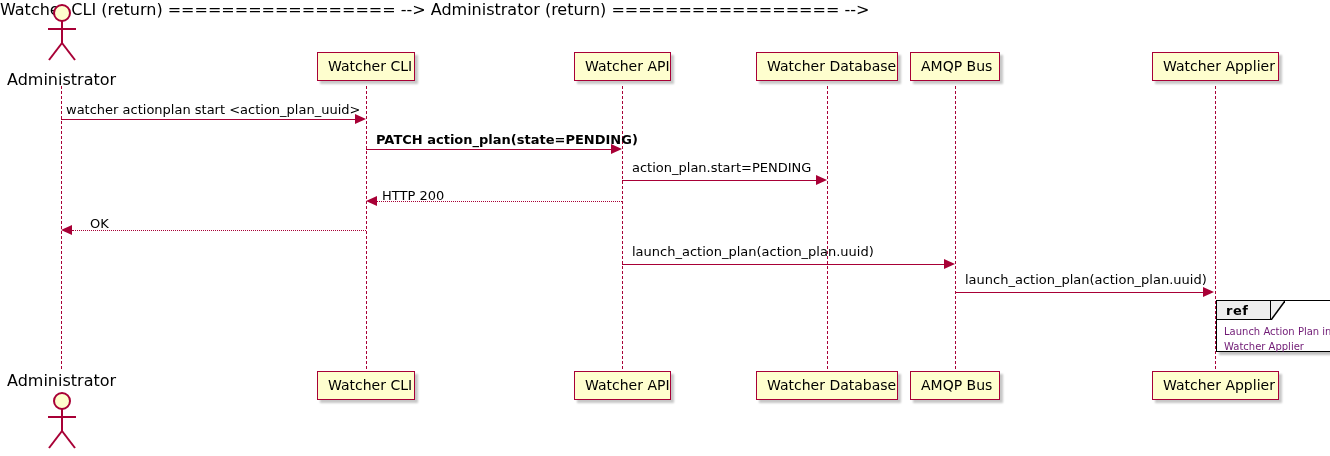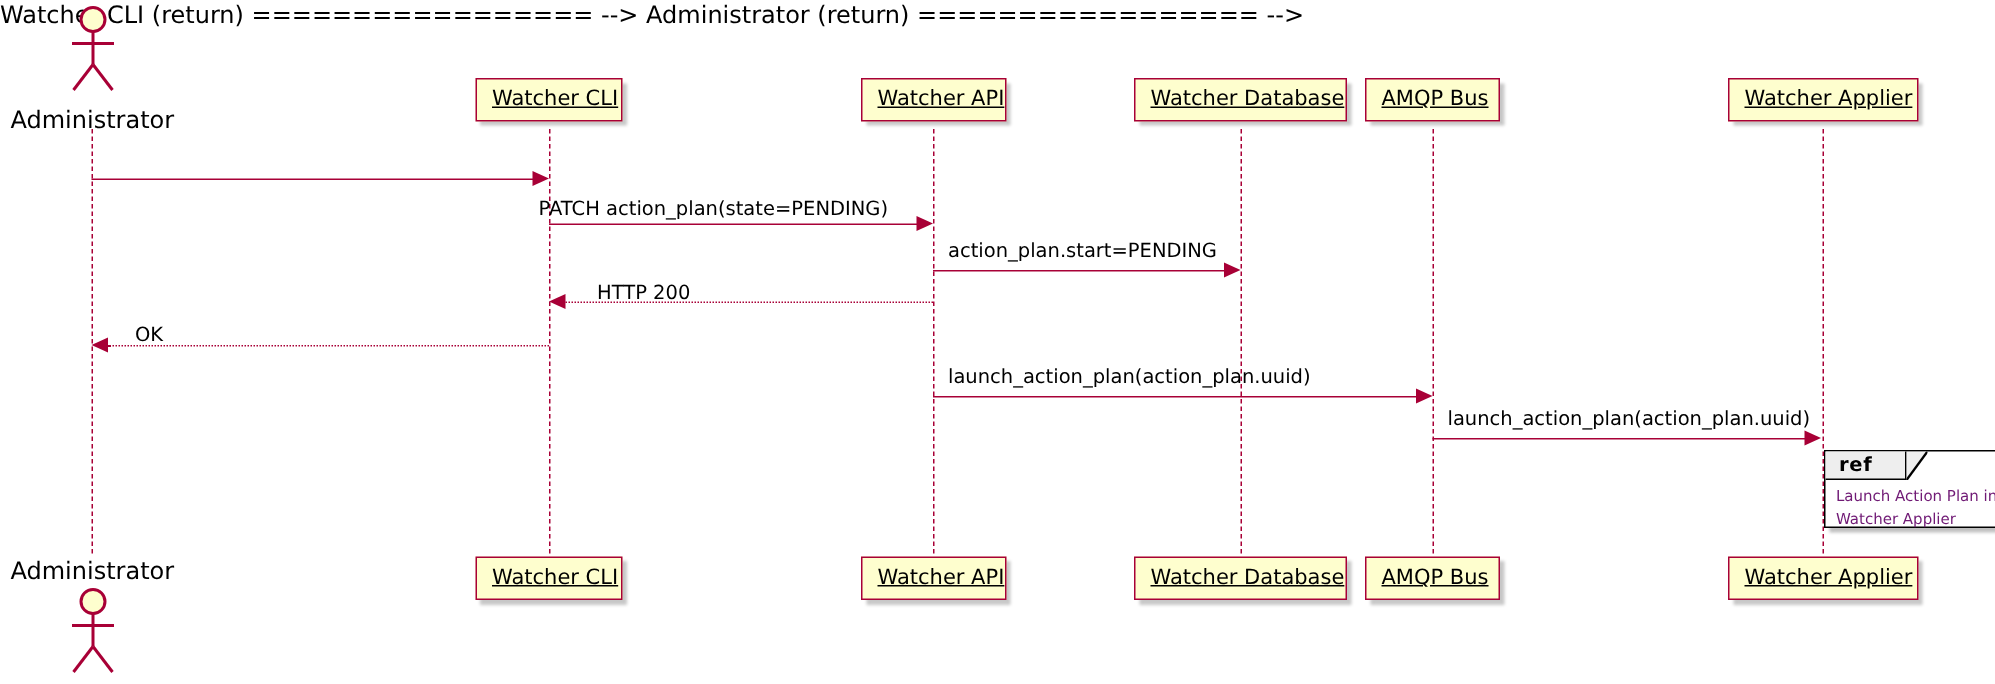--- a/index.html
+++ b/index.html
@@ -28,21 +28,20 @@
     background: #FEFECE;
     border: 1.5px solid #A80036;
     box-shadow: 3px 3px 2px rgba(0,0,0,0.22);
     color: #000000;
     font-size: 14px;
     line-height: 1;
     padding: 6px 10px 7px 10px;
     white-space: nowrap;
     box-sizing: border-box;
     text-align: center;
-    text-decoration: underline;
   }
 
   
   .actor-wrap {
     position: absolute;
   }
   .actor-label {
     position: absolute;
     font-size: 16px;
     color: #000000;
@@ -166,35 +165,36 @@
 
   
   <div class="lifeline" style="left:61px;   top:86px; height:283px;"></div>
   <div class="lifeline" style="left:366px;  top:86px; height:283px;"></div>
   <div class="lifeline" style="left:622px;  top:86px; height:283px;"></div>
   <div class="lifeline" style="left:827px;  top:86px; height:283px;"></div>
   <div class="lifeline" style="left:955px;  top:86px; height:283px;"></div>
   <div class="lifeline" style="left:1215px; top:86px; height:283px;"></div>
 
   
+  <div class="msg-label" style="left:66px; top:103px;">watcher actionplan start &lt;action_plan_uuid&gt;</div>
   <div class="msg-line" style="left:61px; top:119px; width:295px;"></div>
   <div class="arrowhead right" style="left:355px; top:114px;"></div>
 
   
-  <div class="msg-label" style="left:359px; top:133px;">PATCH action_plan(state=PENDING)</div>
+  <div class="msg-label" style="left:376px; top:133px;font-weight:bold;">PATCH action_plan(state=PENDING)</div>
   <div class="msg-line" style="left:366px; top:149px; width:246px;"></div>
   <div class="arrowhead right" style="left:611px; top:144px;"></div>
 
   
   <div class="msg-label" style="left:632px; top:161px;">action_plan.start=PENDING</div>
   <div class="msg-line" style="left:622px; top:180px; width:195px;"></div>
   <div class="arrowhead right" style="left:816px; top:175px;"></div>
 
    Watcher CLI (return) ================= --&gt;
-  <div class="msg-label" style="left:382px; top:189px;margin-left:16px;">HTTP 200</div>
+  <div class="msg-label" style="left:382px; top:189px;">HTTP 200</div>
   <div class="msg-line dotted" style="left:377px; top:201px; width:245px;"></div>
   <div class="arrowhead left" style="left:366px; top:196px;"></div>
 
    Administrator (return) ================= --&gt;
   <div class="msg-label" style="left:90px; top:217px;">OK</div>
   <div class="msg-line dotted" style="left:72px; top:230px; width:294px;"></div>
   <div class="arrowhead left" style="left:61px; top:225px;"></div>
 
   
   <div class="msg-label" style="left:632px; top:245px;">launch_action_plan(action_plan.uuid)</div>

